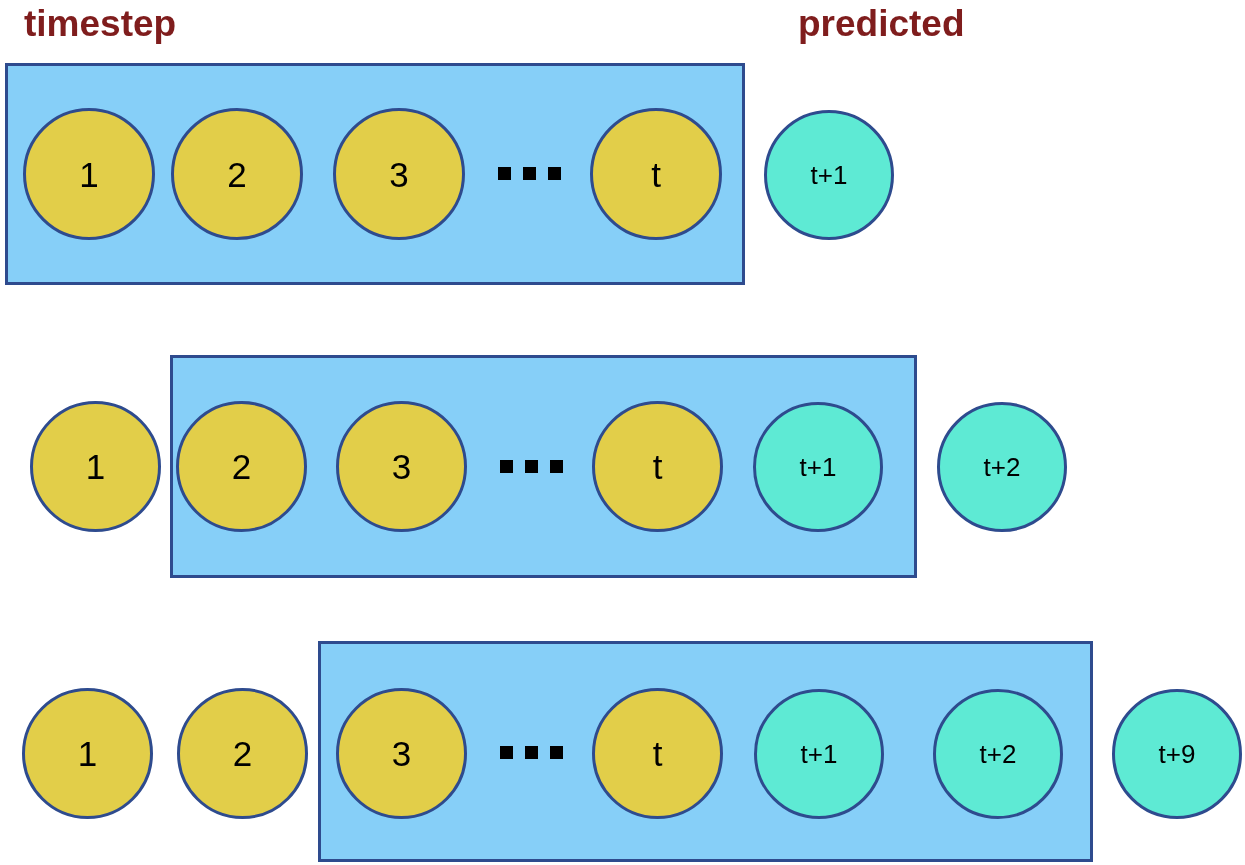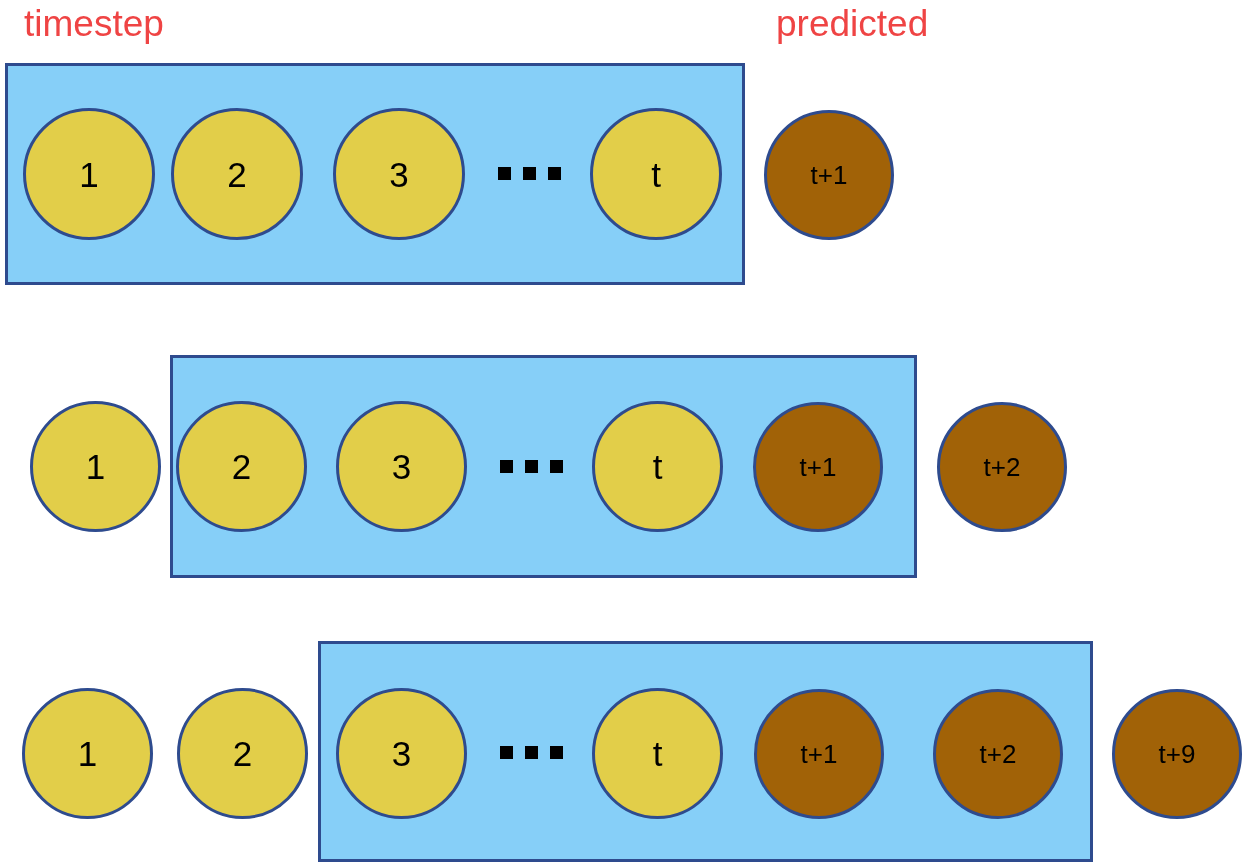--- a/index.html
+++ b/index.html
@@ -15,47 +15,47 @@
     width: 1245px;
     height: 865px;
     background: #ffffff;
     overflow: hidden;
   }
 
   .header-label {
     position: absolute;
     font-size: 37px;
     line-height: 1;
-    color: #ef4444;
+    color: #7f1d1d;
     white-space: nowrap;
-    font-weight: 400;
+    font-weight: 700;
   }
   #label-timestep { left: 24px; top: 5px; }
-  #label-predicted { left: 776px; top: 5px; }
+  #label-predicted { left: 798px; top: 5px; }
 
   .window-box {
     position: absolute;
     background: #86CFF8;
     border: 3px solid #2E4B8E;
     box-sizing: border-box;
   }
 
   .node {
     position: absolute;
     border: 3px solid #2E4B8E;
     border-radius: 50%;
     box-sizing: border-box;
     display: flex;
     align-items: center;
     justify-content: center;
     color: #000000;
     line-height: 1;
   }
   .node.yellow { background: #E2CE49; }
-  .node.green  { background: #a16207; }
+  .node.green  { background: #5eead4; }
 
   .node-label {
     display: block;
     white-space: nowrap;
     text-align: center;
   }
   .node.big .node-label   { font-size: 35px; }
   .node.small .node-label { font-size: 26px; }
 
   .ellipsis {

